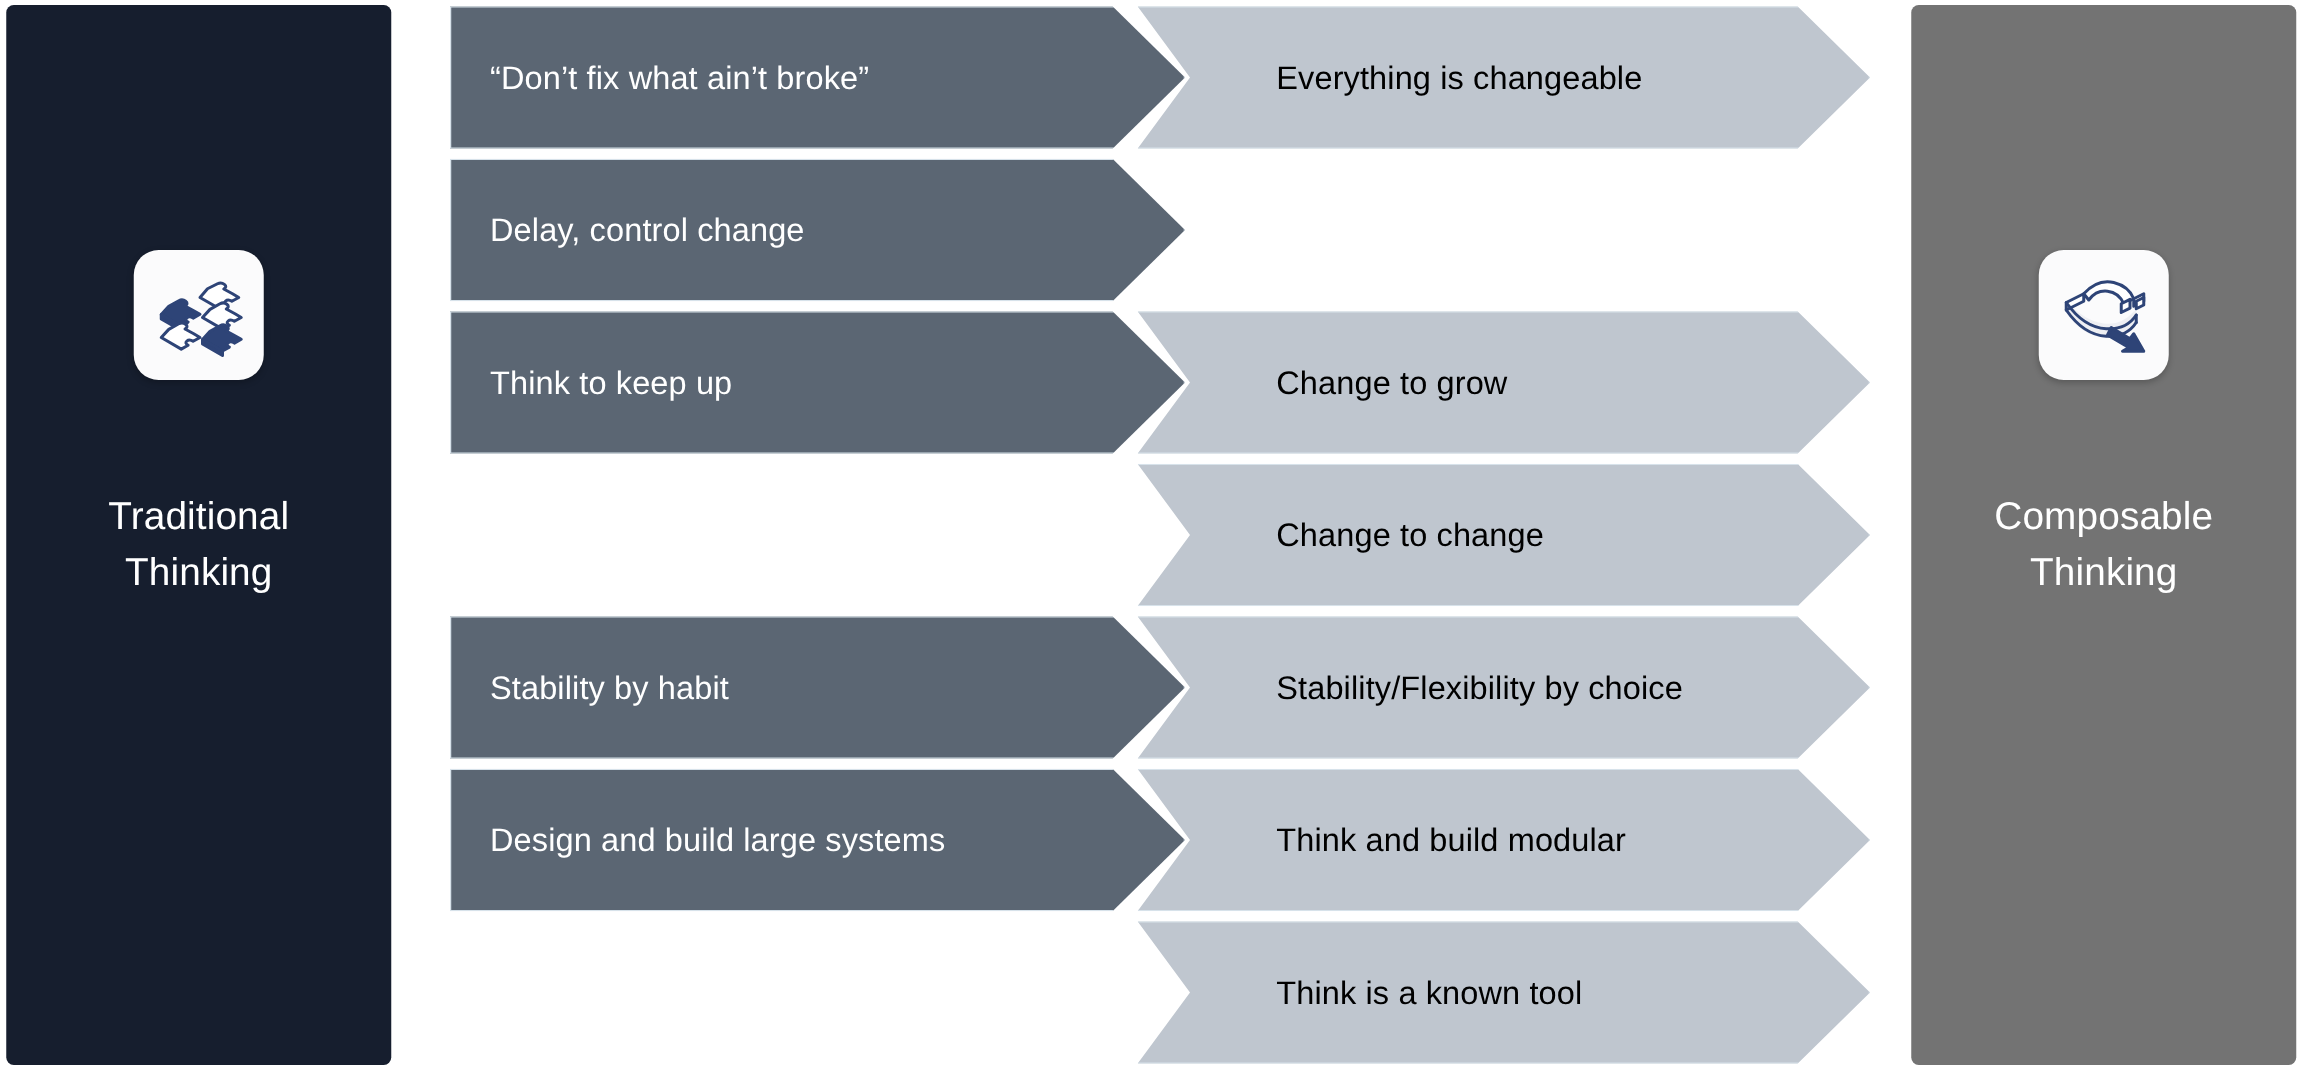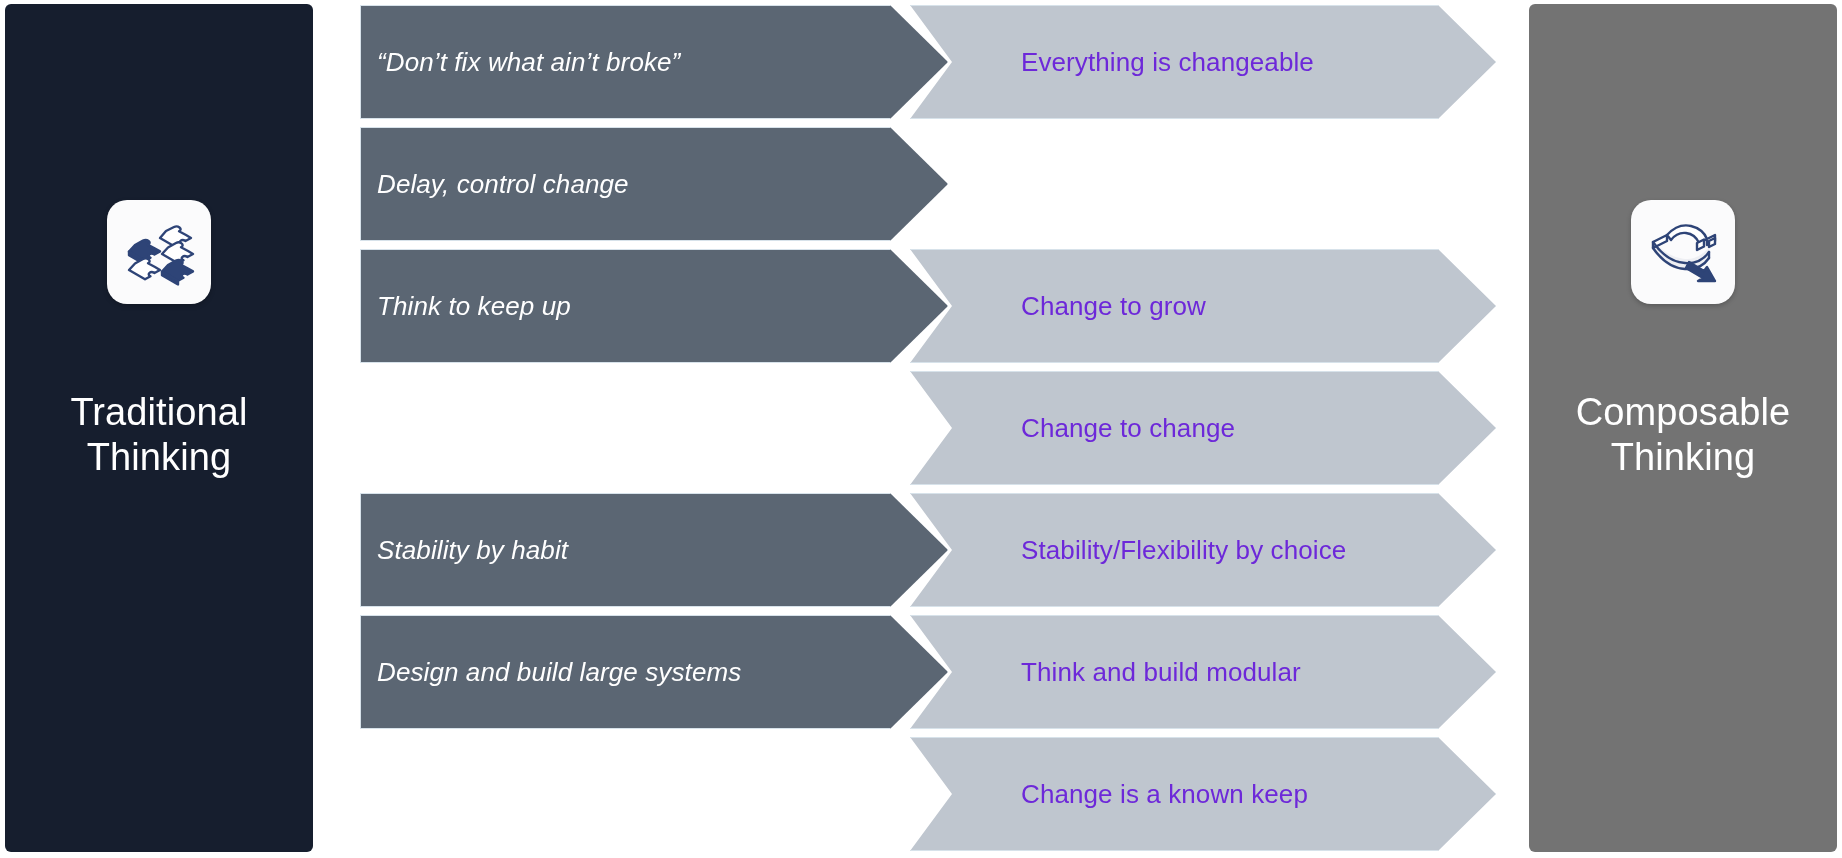--- a/index.html
+++ b/index.html
@@ -52,21 +52,21 @@
     box-shadow: 0 2px 5px rgba(0,0,0,0.22);
   }
   .panel-icon-tile svg { display: block; }
 
   .panel-title {
     position: absolute;
     top: 386px;
     width: 100%;
     text-align: center;
     color: #FFFFFF;
-    font-size: 38px;
+    font-size: 31px;
     line-height: 45px;
     font-weight: 400;
     letter-spacing: 0.1px;
     white-space: pre-line;
   }
 
   
   #rows {
     position: absolute;
     left: 0;
@@ -94,36 +94,35 @@
     left: 360px;
     width: 588px;
     background: #5B6673;
     border: 1px solid #D7E2EA;
     -webkit-clip-path: polygon(0 0, calc(100% - 58px) 0, 100% 50%, calc(100% - 58px) 100%, 0 100%);
     clip-path: polygon(0 0, calc(100% - 58px) 0, 100% 50%, calc(100% - 58px) 100%, 0 100%);
     z-index: 3;
   }
   .chev.dark .chev-label {
     color: #FFFFFF;
-    padding-left: 16px;
-    font-style: italic;
+    padding-left: 31px;
   }
 
   
   .chev.light {
     left: 910px;
     width: 586px;
     background: #BFC6CF;
     border: 1px solid #D7E2EA;
     -webkit-clip-path: polygon(0 0, calc(100% - 58px) 0, 100% 50%, calc(100% - 58px) 100%, 0 100%, 42px 50%);
     clip-path: polygon(0 0, calc(100% - 58px) 0, 100% 50%, calc(100% - 58px) 100%, 0 100%, 42px 50%);
     z-index: 2;
   }
   .chev.light .chev-label {
-    color: #6d28d9;
+    color: #000000;
     padding-left: 110px;
   }
 
   .chev-label {
     font-size: 26px;
     line-height: 30px;
     font-weight: 400;
     letter-spacing: 0.1px;
     white-space: nowrap;
   }
@@ -219,18 +218,18 @@
       <div class="row" style="top: 615px;">
         <div class="chev light">
           <span class="chev-label">Think and build modular</span>
         </div>
         <div class="chev dark">
           <span class="chev-label">Design and build large systems</span>
         </div>
       </div>
       <div class="row" style="top: 737px;">
         <div class="chev light">
-          <span class="chev-label">Change is a known keep</span>
+          <span class="chev-label">Think is a known tool</span>
         </div>
       </div>
     </div>
 
 </div>
 
 </body></html>

